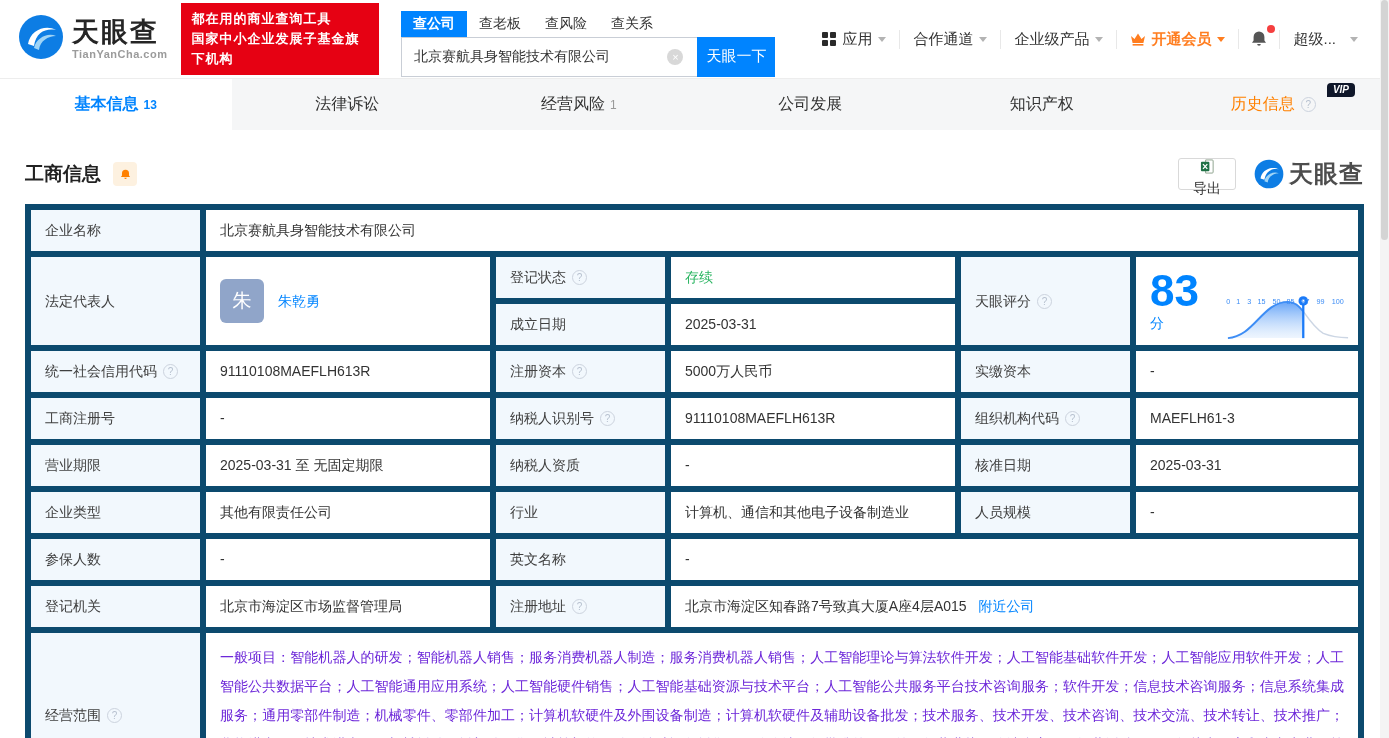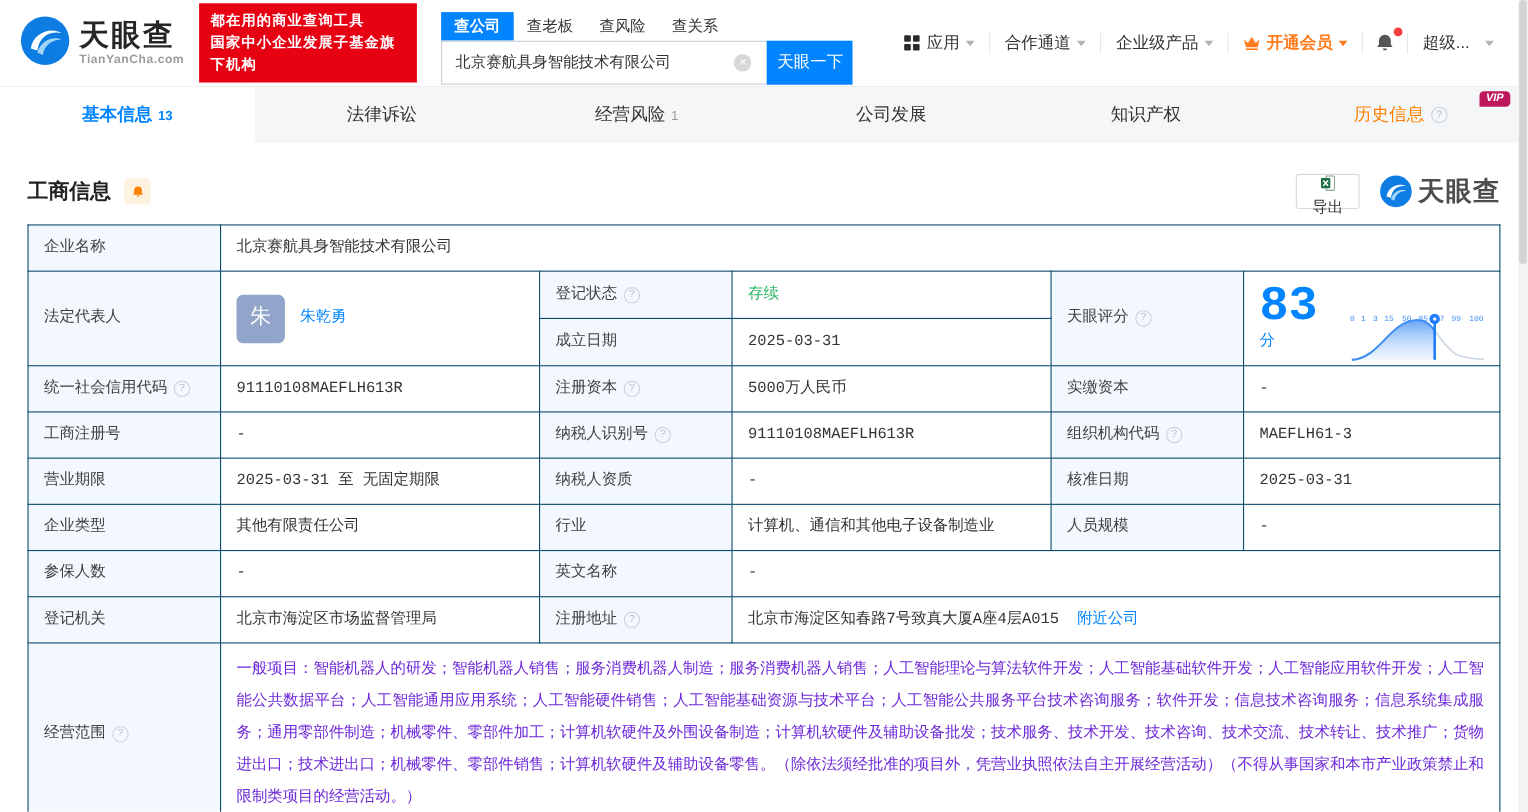--- a/index.html
+++ b/index.html
@@ -33,34 +33,34 @@
   .bell-wrap { position:relative; padding:0 10px; cursor:pointer; }
   .red-dot { position:absolute; top:-4px; right:4px; width:8px; height:8px; border-radius:50%; background:#f53f3f; }
 
   
   .nav-tabs { display:flex; height:52px; background:#f5f6f7; border-top:1px solid #ededed; }
   .nav-tab { flex:1; display:flex; align-items:center; justify-content:center; font-size:16px; color:#333; cursor:pointer; position:relative; }
   .nav-tab.active { background:#fff; color:#0084ff; font-weight:bold; }
   .tab-count { font-size:12px; margin-left:5px; color:#999; }
   .nav-tab.active .tab-count { color:#0084ff; }
   .nav-tab.orange { color:#ff8000; }
-  .vip-badge { position:absolute; top:4px; right:16px; background:#be185d; color:#fff; font-size:10px; font-style:italic; font-weight:bold; padding:1px 6px 2px; border-radius:4px 4px 4px 0; }
+  .vip-badge { position:absolute; top:4px; right:34px; background:#0f172a; color:#fff; font-size:10px; font-style:italic; font-weight:bold; padding:1px 6px 2px; border-radius:4px 4px 4px 0; }
 
   
   .section-head { display:flex; align-items:center; margin:28px 25px 14px; }
   .section-title { font-size:19px; font-weight:bold; color:#222; }
   .monitor-bell { width:24px; height:24px; margin-left:12px; background:#fdf1e0; border-radius:4px; display:flex; align-items:center; justify-content:center; cursor:pointer; }
   .head-right { margin-left:auto; display:flex; align-items:center; gap:18px; }
   .export-btn { display:flex; align-items:center; gap:6px; border:1px solid #d9d9d9; border-radius:3px; background:#fff; height:32px; padding:0 14px; font-size:14px; color:#333; cursor:pointer; font-family:"Liberation Sans","DejaVu Sans",sans-serif;flex-direction:column; }
   .watermark { display:flex; align-items:center; gap:5px; }
   .watermark-text { font-size:24px; font-weight:bold; color:#4d4d4d; letter-spacing:1px; }
 
   
   .info-table { width:1339px; margin:0 25px; border-collapse:collapse; table-layout:fixed; }
-  .info-table td { border:1px solid #0c4a6e; font-size:14px; vertical-align:middle; padding:10px 14px; line-height:1.5;font-family:Liberation Mono, monospace; }
+  .info-table td { border:6px solid #0c4a6e; font-size:14px; vertical-align:middle; padding:10px 14px; line-height:1.5; }
   .info-table td.lbl { background:#f2f8fd; color:#404040; }
   .lbl-inner { display:flex; align-items:center; }
   .help { display:inline-block; width:15px; height:15px; border:1px solid #ccd3de; border-radius:50%; color:#b7c1cf; font-size:10px; line-height:13px; text-align:center; margin-left:6px; cursor:pointer; flex:none; }
   .link { color:#0084ff; cursor:pointer; text-decoration:none; }
   .green { color:#2bb562; }
   .rep-cell { display:flex; align-items:center; gap:14px; }
   .avatar { width:44px; height:44px; border-radius:6px; background:#90a5c9; color:#fff; font-size:19px; display:flex; align-items:center; justify-content:center; cursor:pointer; flex:none; }
   .score-cell { display:flex; align-items:center; gap:16px; }
   .score-num { font-size:44px; font-weight:bold; color:#0084ff; line-height:1; }
   .score-unit { font-size:14px; color:#0084ff; }

